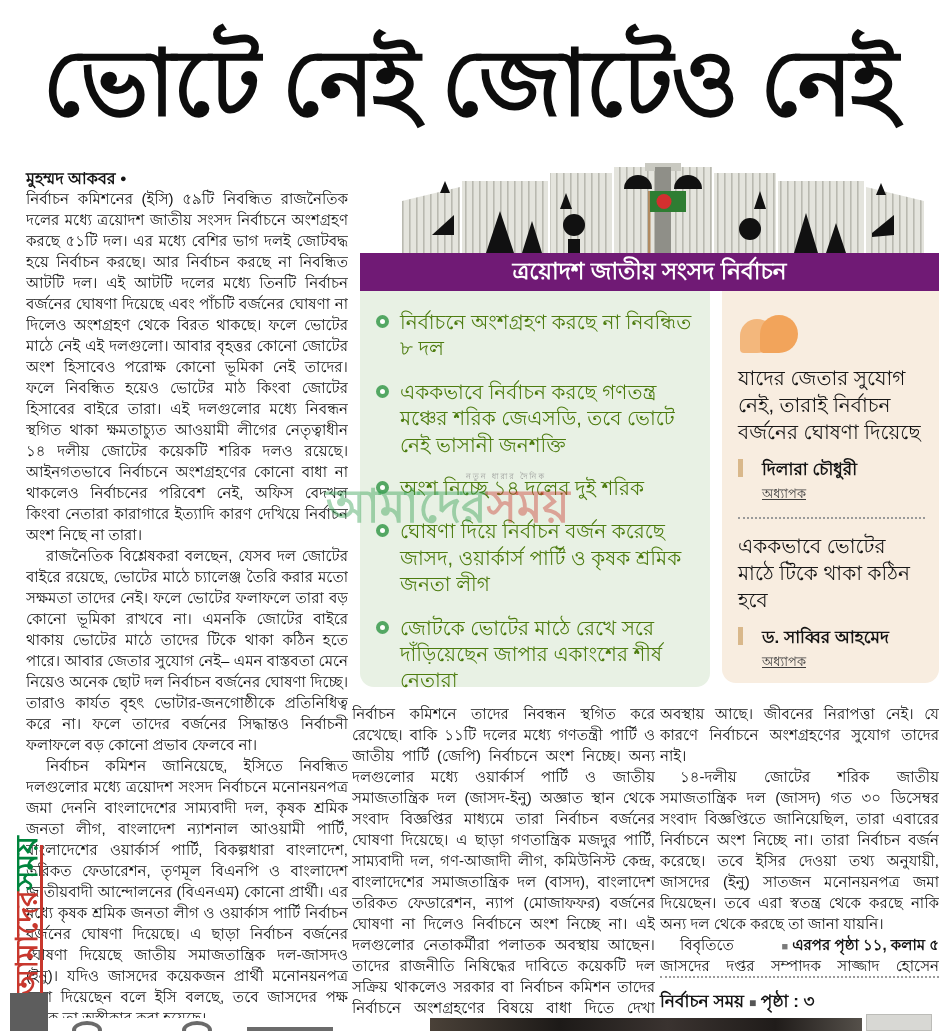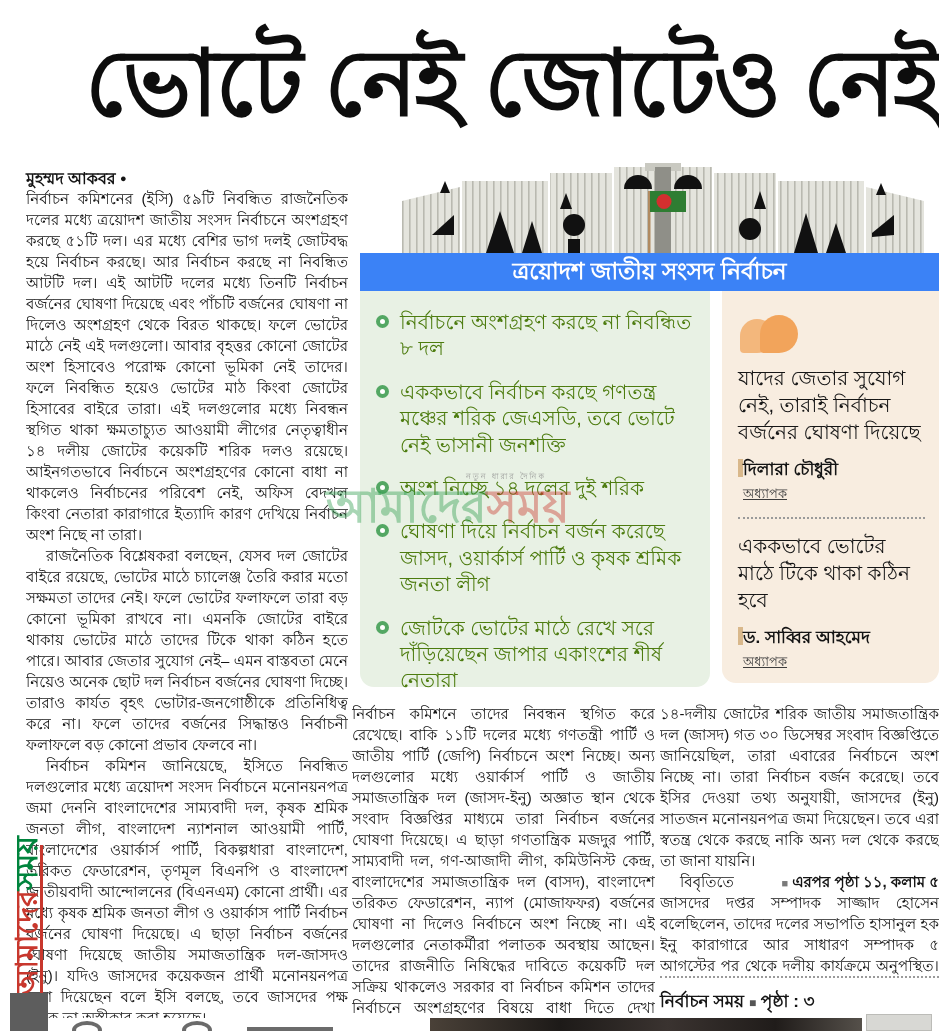--- a/index.html
+++ b/index.html
@@ -5,38 +5,38 @@
   * { margin:0; padding:0; box-sizing:border-box; }
   html,body { background:#888; }
   .page {
     position:relative; width:939px; height:1031px; margin:0 auto;
     background:#ffffff; overflow:hidden;
     font-family:"Liberation Sans", sans-serif; color:#141414;
   }
   
   .headline {
     position:absolute; left:0; top:28px; width:100%;
-    text-align:right; font-size:92px; font-weight:800; color:#0d0d0d;
+    text-align:center; font-size:92px; font-weight:800; color:#0d0d0d;
     letter-spacing:-2px; line-height:1.2; white-space:nowrap;
   }
   
   .byline { position:absolute; left:26px; top:166px; width:322px; font-size:16px; font-weight:700; }
   .byline .dot { font-size:11px; vertical-align:2px; }
   
   .col { position:absolute; font-size:15px; line-height:1.40; text-align:justify; overflow:hidden; }
   .col p + p { text-indent:20px; }
   .col-left   { left:26px;  top:188px; width:322px; height:830px; }
   .col-mid    { left:352px; top:703px; width:303px; height:312px; }
   .col-right  { left:660px; top:703px; width:279px; height:272px; }
   .jump-note { font-weight:700; white-space:nowrap; float:right; }
   .jump-note .sq { color:#7a7a7a; font-size:11px; }
   
   .igfx-bar {
     position:absolute; left:360px; top:253px; width:579px; height:38px;
-    background:#3b82f6; color:#ffffff; font-size:23px; font-weight:700;
+    background:#701a75; color:#ffffff; font-size:23px; font-weight:700;
     display:flex; align-items:center; justify-content:center;
   }
   .igfx-panel {
     position:absolute; left:360px; top:291px; width:350px; height:396px;
     background:#e8f1e4; border-radius:0 0 14px 14px; padding:18px 14px 10px 16px;
   }
   .bullet { display:flex; gap:11px; margin-bottom:17px; }
   .bullet .ring {
     flex:0 0 13px; width:13px; height:13px; margin-top:6px;
     border:4px solid #53a763; border-radius:50%; background:#ffffff;
@@ -46,21 +46,21 @@
   .quote-panel {
     position:absolute; left:722px; top:291px; width:217px; height:392px;
     background:#f8ede0; border-radius:0 0 14px 14px; padding:16px 14px 12px 16px;
   }
   .qmark { position:relative; width:58px; height:44px; margin:2px 0 12px 2px; }
   .qmark i { position:absolute; bottom:0; width:34px; height:34px; background:#f2a45b;
              border-radius:50% 50% 50% 4px; }
   .qmark i.q1 { left:0;  opacity:.75; }
   .qmark i.q2 { left:20px; width:38px; height:38px; }
   .quote-text { font-size:20px; line-height:1.35; color:#161616; margin-bottom:10px; }
-  .attr { display:flex; gap:0; margin-bottom:2px; }
+  .attr { display:flex; gap:19px; margin-bottom:2px; }
   .attr .bar { flex:0 0 5px; height:18px; margin-top:3px; background:#d9b88b; }
   .attr .who .name { font-size:17px; font-weight:700; }
   .attr .who .role { font-size:13px; color:#3c3c3c;text-decoration:underline; }
   .q-divider { border-top:2px dotted #9a9a9a; margin:12px 0 14px 0; }
   
   .building { position:absolute; left:402px; top:163px; width:522px; height:90px; }
   
   .watermark {
     position:absolute; left:326px; top:470px; width:220px; pointer-events:none; z-index:5;
   }
@@ -211,20 +211,21 @@
       <span>আমাদের</span><span class="wm-red">সময়</span>
     </div>
   </div>
 
   <div class="col col-mid">
     <p>নির্বাচন কমিশনে তাদের নিবন্ধন স্থগিত করে রেখেছে। বাকি ১১টি দলের মধ্যে গণতন্ত্রী পার্টি ও জাতীয় পার্টি (জেপি) নির্বাচনে অংশ নিচ্ছে। অন্য দলগুলোর মধ্যে ওয়ার্কার্স পার্টি ও জাতীয় সমাজতান্ত্রিক দল (জাসদ-ইনু) অজ্ঞাত স্থান থেকে সংবাদ বিজ্ঞপ্তির মাধ্যমে তারা নির্বাচন বর্জনের ঘোষণা দিয়েছে। এ ছাড়া গণতান্ত্রিক মজদুর পার্টি, সাম্যবাদী দল, গণ-আজাদী লীগ, কমিউনিস্ট কেন্দ্র, বাংলাদেশের সমাজতান্ত্রিক দল (বাসদ), বাংলাদেশ তরিকত ফেডারেশন, ন্যাপ (মোজাফফর) বর্জনের ঘোষণা না দিলেও নির্বাচনে অংশ নিচ্ছে না। এই দলগুলোর নেতাকর্মীরা পলাতক অবস্থায় আছেন। তাদের রাজনীতি নিষিদ্ধের দাবিতে কয়েকটি দল সক্রিয় থাকলেও সরকার বা নির্বাচন কমিশন তাদের নির্বাচনে অংশগ্রহণের বিষয়ে বাধা দিতে দেখা যায়নি।</p>
 
   </div>
 
   <div class="col col-right">
+    <p>অবস্থায় আছে। জীবনের নিরাপত্তা নেই। যে কারণে নির্বাচনে অংশগ্রহণের সুযোগ তাদের নাই।</p>
     <p>১৪-দলীয় জোটের শরিক জাতীয় সমাজতান্ত্রিক দল (জাসদ) গত ৩০ ডিসেম্বর সংবাদ বিজ্ঞপ্তিতে জানিয়েছিল, তারা এবারের নির্বাচনে অংশ নিচ্ছে না। তারা নির্বাচন বর্জন করেছে। তবে ইসির দেওয়া তথ্য অনুযায়ী, জাসদের (ইনু) সাতজন মনোনয়নপত্র জমা দিয়েছেন। তবে এরা স্বতন্ত্র থেকে করছে নাকি অন্য দল থেকে করছে তা জানা যায়নি।</p>
     <p>
       <span class="jump-note">
         <span class="sq">■</span>
         <span>এরপর পৃষ্ঠা ১১, কলাম ৫</span>
       </span>
       <span>বিবৃতিতে জাসদের দপ্তর সম্পাদক সাজ্জাদ হোসেন বলেছিলেন, তাদের দলের সভাপতি হাসানুল হক ইনু কারাগারে আর সাধারণ সম্পাদক ৫ আগস্টের পর থেকে দলীয় কার্যক্রমে অনুপস্থিত। জাসদ</span>
     </p>
   </div>
 

